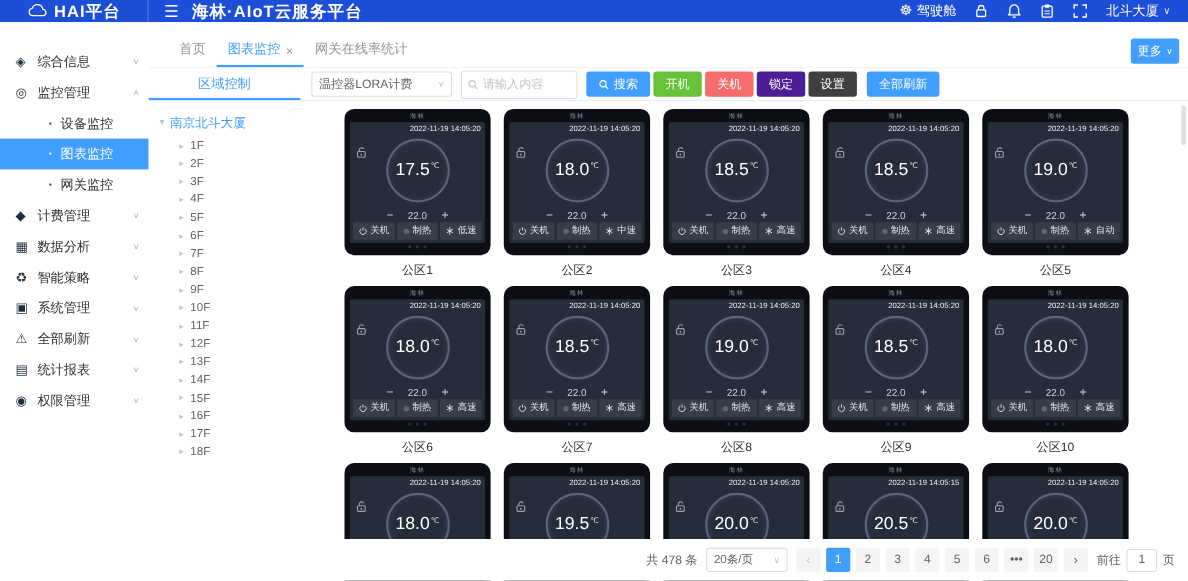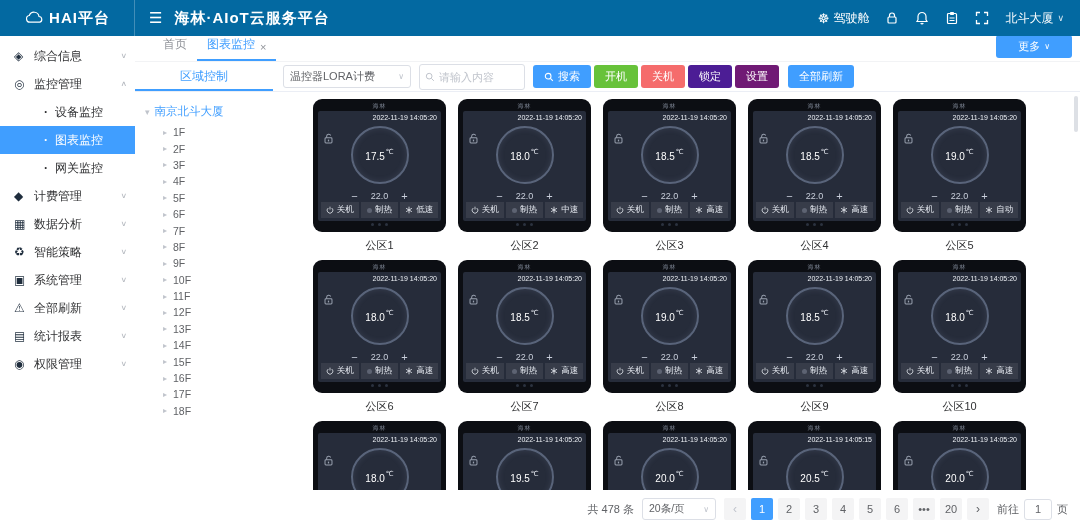--- a/index.html
+++ b/index.html
@@ -1,20 +1,20 @@
 <!DOCTYPE html>
 <html><head>
 <meta charset="utf-8">
 <style>
   * { margin:0; padding:0; box-sizing:border-box; }
   html,body { width:1080px; height:528px; overflow:hidden; }
   body { font-family:"Liberation Sans","DejaVu Sans",sans-serif; background:#fff; position:relative; }
 
   
-  .header { position:absolute; top:0; left:0; right:0; height:36px; background:#0369a1; display:flex; align-items:center; color:#fff; z-index:20; }
+  .header { position:absolute; top:0; left:0; right:0; height:20px; background:#1d4ed8; display:flex; align-items:center; color:#fff; z-index:20; }
   .logo-box { width:135px; height:100%; display:flex; align-items:center; justify-content:center; gap:5px; border-right:1px solid rgba(255,255,255,.25); }
   .logo-box svg { width:20px; height:14px; }
   .logo-text { font-size:15px; font-weight:bold; letter-spacing:1px; }
   .hamburger { font-size:15px; margin:0 12px 0 14px; cursor:pointer; }
   .app-title { font-size:15px; font-weight:bold; letter-spacing:1px; }
   .header-right { margin-left:auto; display:flex; align-items:center; gap:16px; padding-right:16px; font-size:12px; }
   .hr-item { display:flex; align-items:center; gap:4px; cursor:pointer; }
   .hr-item svg { width:14px; height:14px; }
   .wheel-glyph { font-size:13px; }
   .bld-caret { font-size:9px; opacity:.85; }
@@ -29,21 +29,21 @@
   .side-item.child .side-label::before { content:"·"; margin-right:7px; font-weight:bold; }
   .side-item.active { background:#409eff; color:#fff; }
 
   
   .main { position:absolute; top:36px; left:135px; right:0; bottom:0; background:#fff; }
 
   .crumb-row { height:26px; display:flex; align-items:flex-end; padding:0 8px 0 18px; border-bottom:1px solid #f2f3f5; }
   .tab { font-size:12px; color:#909399; padding:4px 10px 6px; cursor:pointer; display:flex; align-items:flex-end; gap:5px; border-bottom:2px solid transparent; }
   .tab.active { color:#409eff; border-bottom:2px solid #409eff; }
   .tab-close { font-size:11px; color:#909399; line-height:1; }
-  .more-btn { margin-left:auto; margin-bottom:3px; background:#409eff; color:#fff; border:none; border-radius:3px; font-size:11px; padding:4px 22px; display:flex; align-items:center; gap:4px; cursor:pointer; }
+  .more-btn { margin-left:auto; margin-bottom:3px; background:#409eff; color:#fff; border:none; border-radius:3px; font-size:11px; padding:4px 6px; display:flex; align-items:center; gap:4px; cursor:pointer; }
   .more-btn i { font-style:normal; font-size:8px; }
 
   .toolbar-row { height:30px; display:flex; align-items:center; border-bottom:1px solid #ebeef5; }
   .subtab { width:138px; text-align:center; font-size:12px; color:#606266; height:100%; line-height:28px; cursor:pointer; border-bottom:2px solid transparent; }
   .subtab.active { color:#409eff; border-bottom:2px solid #409eff; }
   .select-box { margin-left:10px; width:128px; height:23px; border:1px solid #dcdfe6; border-radius:3px; display:flex; align-items:center; font-size:11px; color:#606266; padding:0 6px; cursor:pointer; }
   .select-box .sel-caret { margin-left:auto; font-size:8px; color:#c0c4cc; }
   .search-box { margin-left:8px; width:106px; height:23px; border:1px solid #dcdfe6; border-radius:3px; display:flex; align-items:center; padding:12px 5px; gap:4px; }
   .search-box svg { width:10px; height:10px; flex:none; }
   .search-box input { border:none; outline:none; width:100%; font-size:11px; color:#606266; }
@@ -64,21 +64,21 @@
 
   
   .cards { position:absolute; left:178px; top:0; right:6px; bottom:0; overflow:hidden; display:flex; flex-wrap:wrap; column-gap:12px; row-gap:8px; align-content:flex-start; padding-top:6px; }
   .card { width:133px; }
   .bezel { width:133px; height:133px; background:#0c0e13; border-radius:9px; padding:3px 5px 4px; display:flex; flex-direction:column; }
   .dev-logo { height:9px; text-align:center; font-size:6px; color:#7d8594; letter-spacing:1px; line-height:9px; }
   .screen { flex:1; background:#262c3a; border-radius:2px; position:relative; overflow:hidden; }
   .dev-time { font-size:7px; color:#eef1f6; text-align:right; padding:3px 4px 0 0; letter-spacing:0; }
   .dev-lock { position:absolute; left:5px; top:22px; width:11px; height:11px; color:#98a0ae; }
   .temp-circle { width:58px; height:58px; border-radius:50%; border:2px solid rgba(140,155,185,.5); margin:5px auto 0; display:flex; align-items:center; justify-content:center; box-shadow:0 0 6px rgba(160,175,205,.15) inset; }
-  .temp-val { font-size:10px; color:#fff; }
+  .temp-val { font-size:16px; color:#fff; }
   .temp-unit { font-size:7px; color:#e6e9f0; vertical-align:super; margin-left:1px; }
   .setpoint { display:flex; align-items:center; justify-content:center; gap:13px; margin-top:6px; color:#c9cfdb; }
   .sp-minus,.sp-plus { font-size:11px; cursor:pointer; }
   .sp-val { font-size:9px; }
   .modebar { position:absolute; left:3px; right:3px; bottom:3px; display:flex; gap:2px; }
   .mseg { flex:1; height:16px; background:rgba(255,255,255,.08); display:flex; align-items:center; justify-content:center; gap:3px; font-size:8.5px; color:#e3e7ee; cursor:pointer; }
   .mseg svg { width:8px; height:8px; }
   .heat-dot { width:5px; height:5px; border-radius:50%; background:#8b93a3; opacity:.45; }
   .mseg i { font-style:normal; }
   .dev-dots { height:7px; display:flex; align-items:center; justify-content:center; gap:4px; }
@@ -233,20 +233,24 @@
       <div class="tab">
         <span>首页</span>
 
       </div>
 
       <div class="tab active">
         <span>图表监控</span>
         <span class="tab-close">×</span>
       </div>
 
+      <div class="tab">
+        <span>网关在线率统计</span>
+
+      </div>
 
     <button class="more-btn">
       <span>更多</span>
         <i>∨</i>
     </button>
   </div>
 
   <div class="toolbar-row">
 
       <div class="subtab active">区域控制</div>
@@ -281,21 +285,21 @@
         <button class="tb-btn" style="background: rgb(245, 108, 108);">
 
           <span>关机</span>
         </button>
 
         <button class="tb-btn" style="background: #4c1d95;">
 
           <span>锁定</span>
         </button>
 
-        <button class="tb-btn" style="background: #701a75;">
+        <button class="tb-btn" style="background: #404040;">
 
           <span>设置</span>
         </button>
 
         <button class="tb-btn" style="background: rgb(64, 158, 255);">
 
           <span>全部刷新</span>
         </button>
 
     </div>

